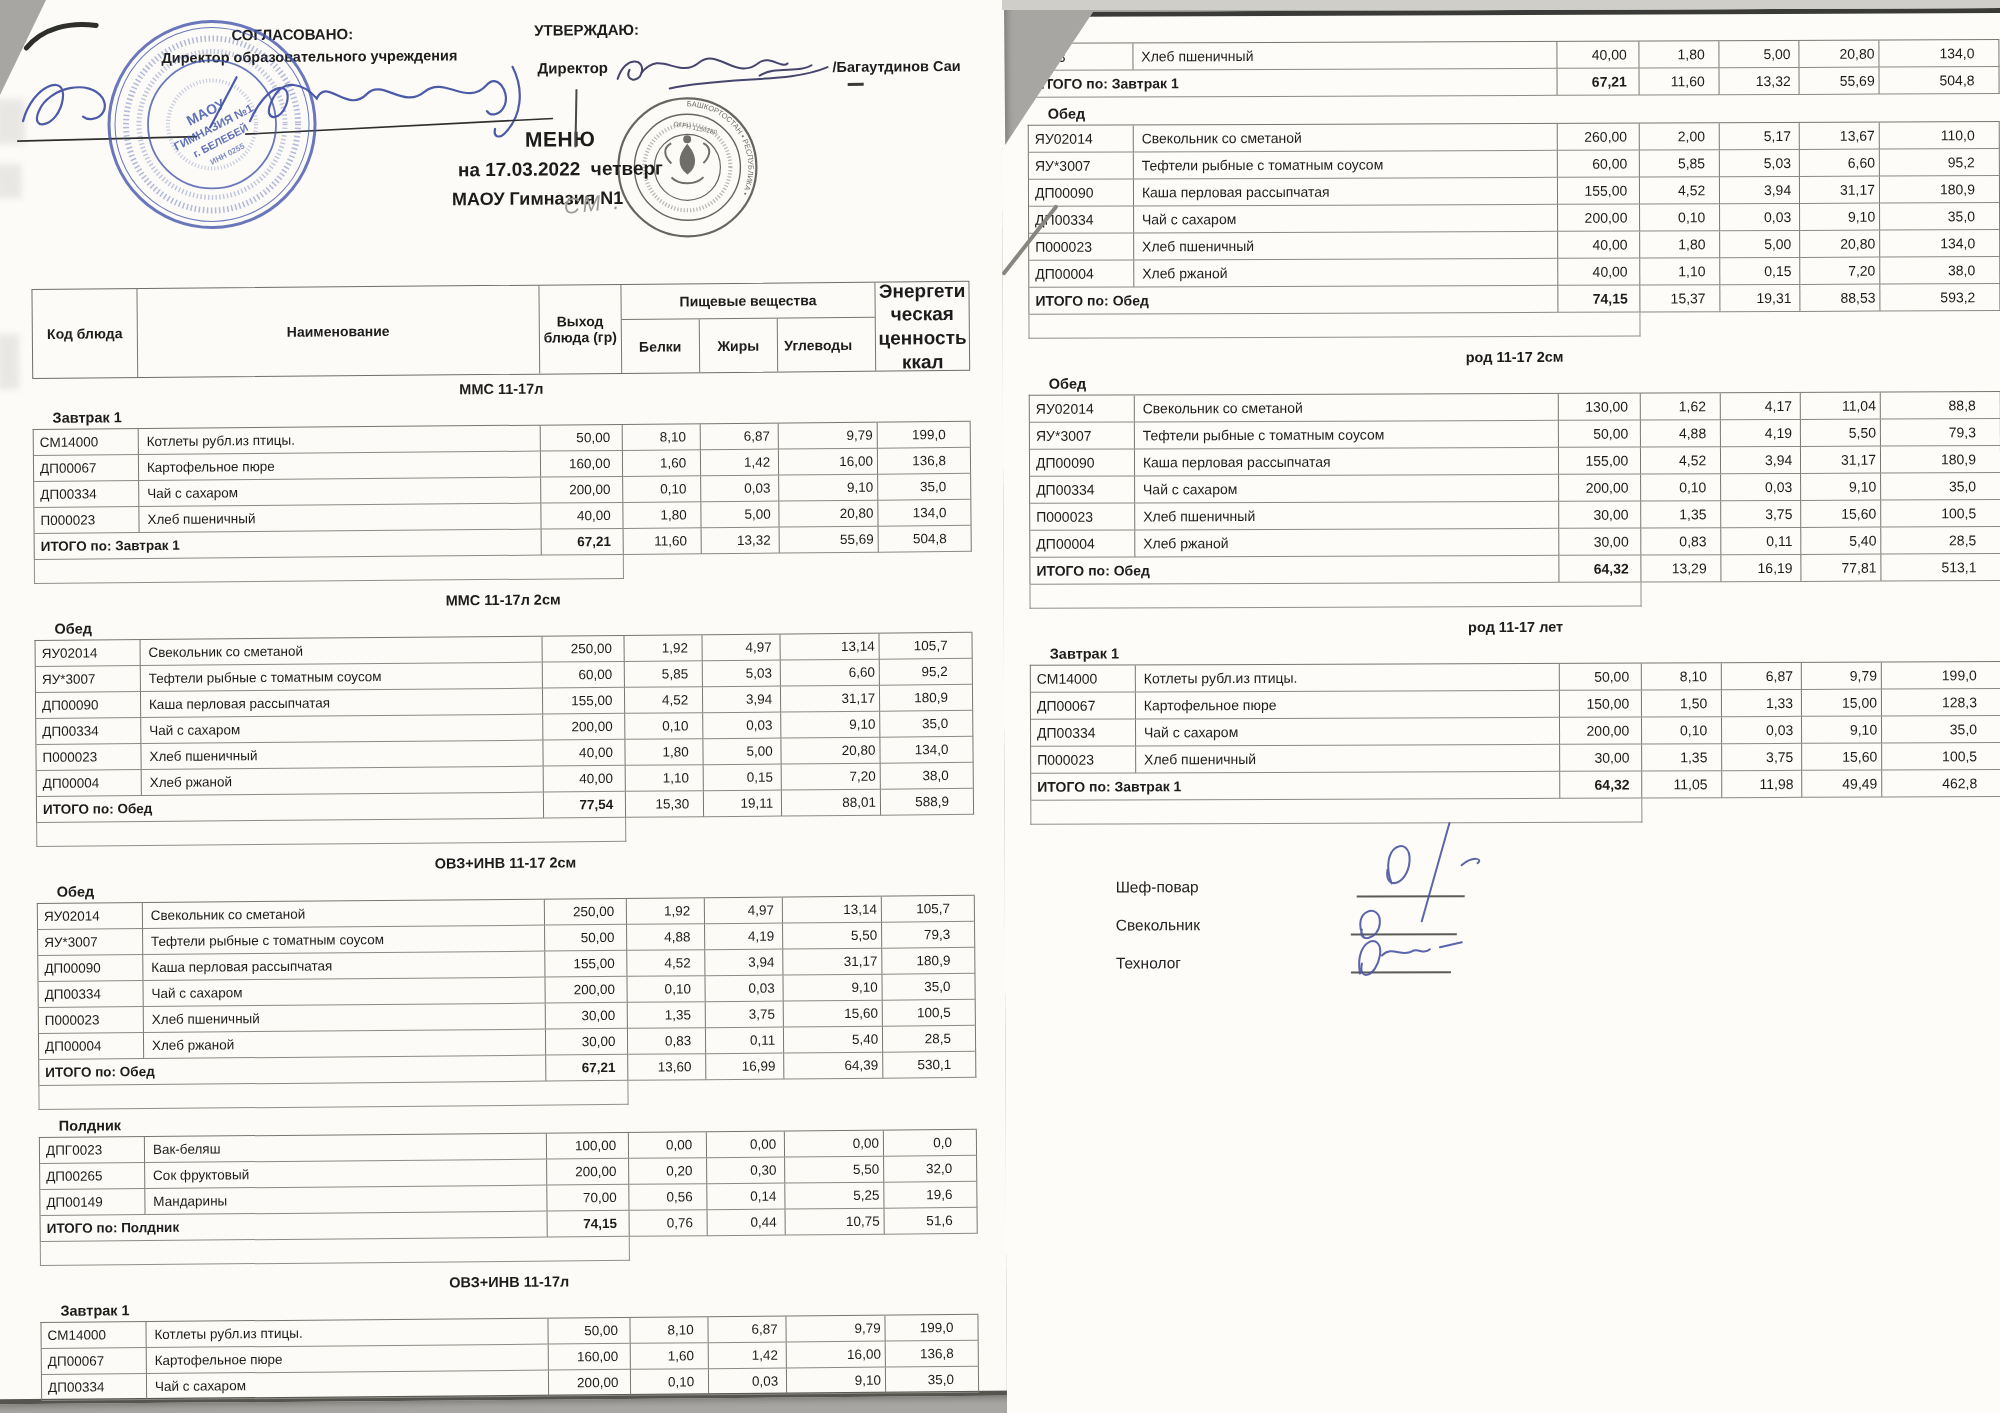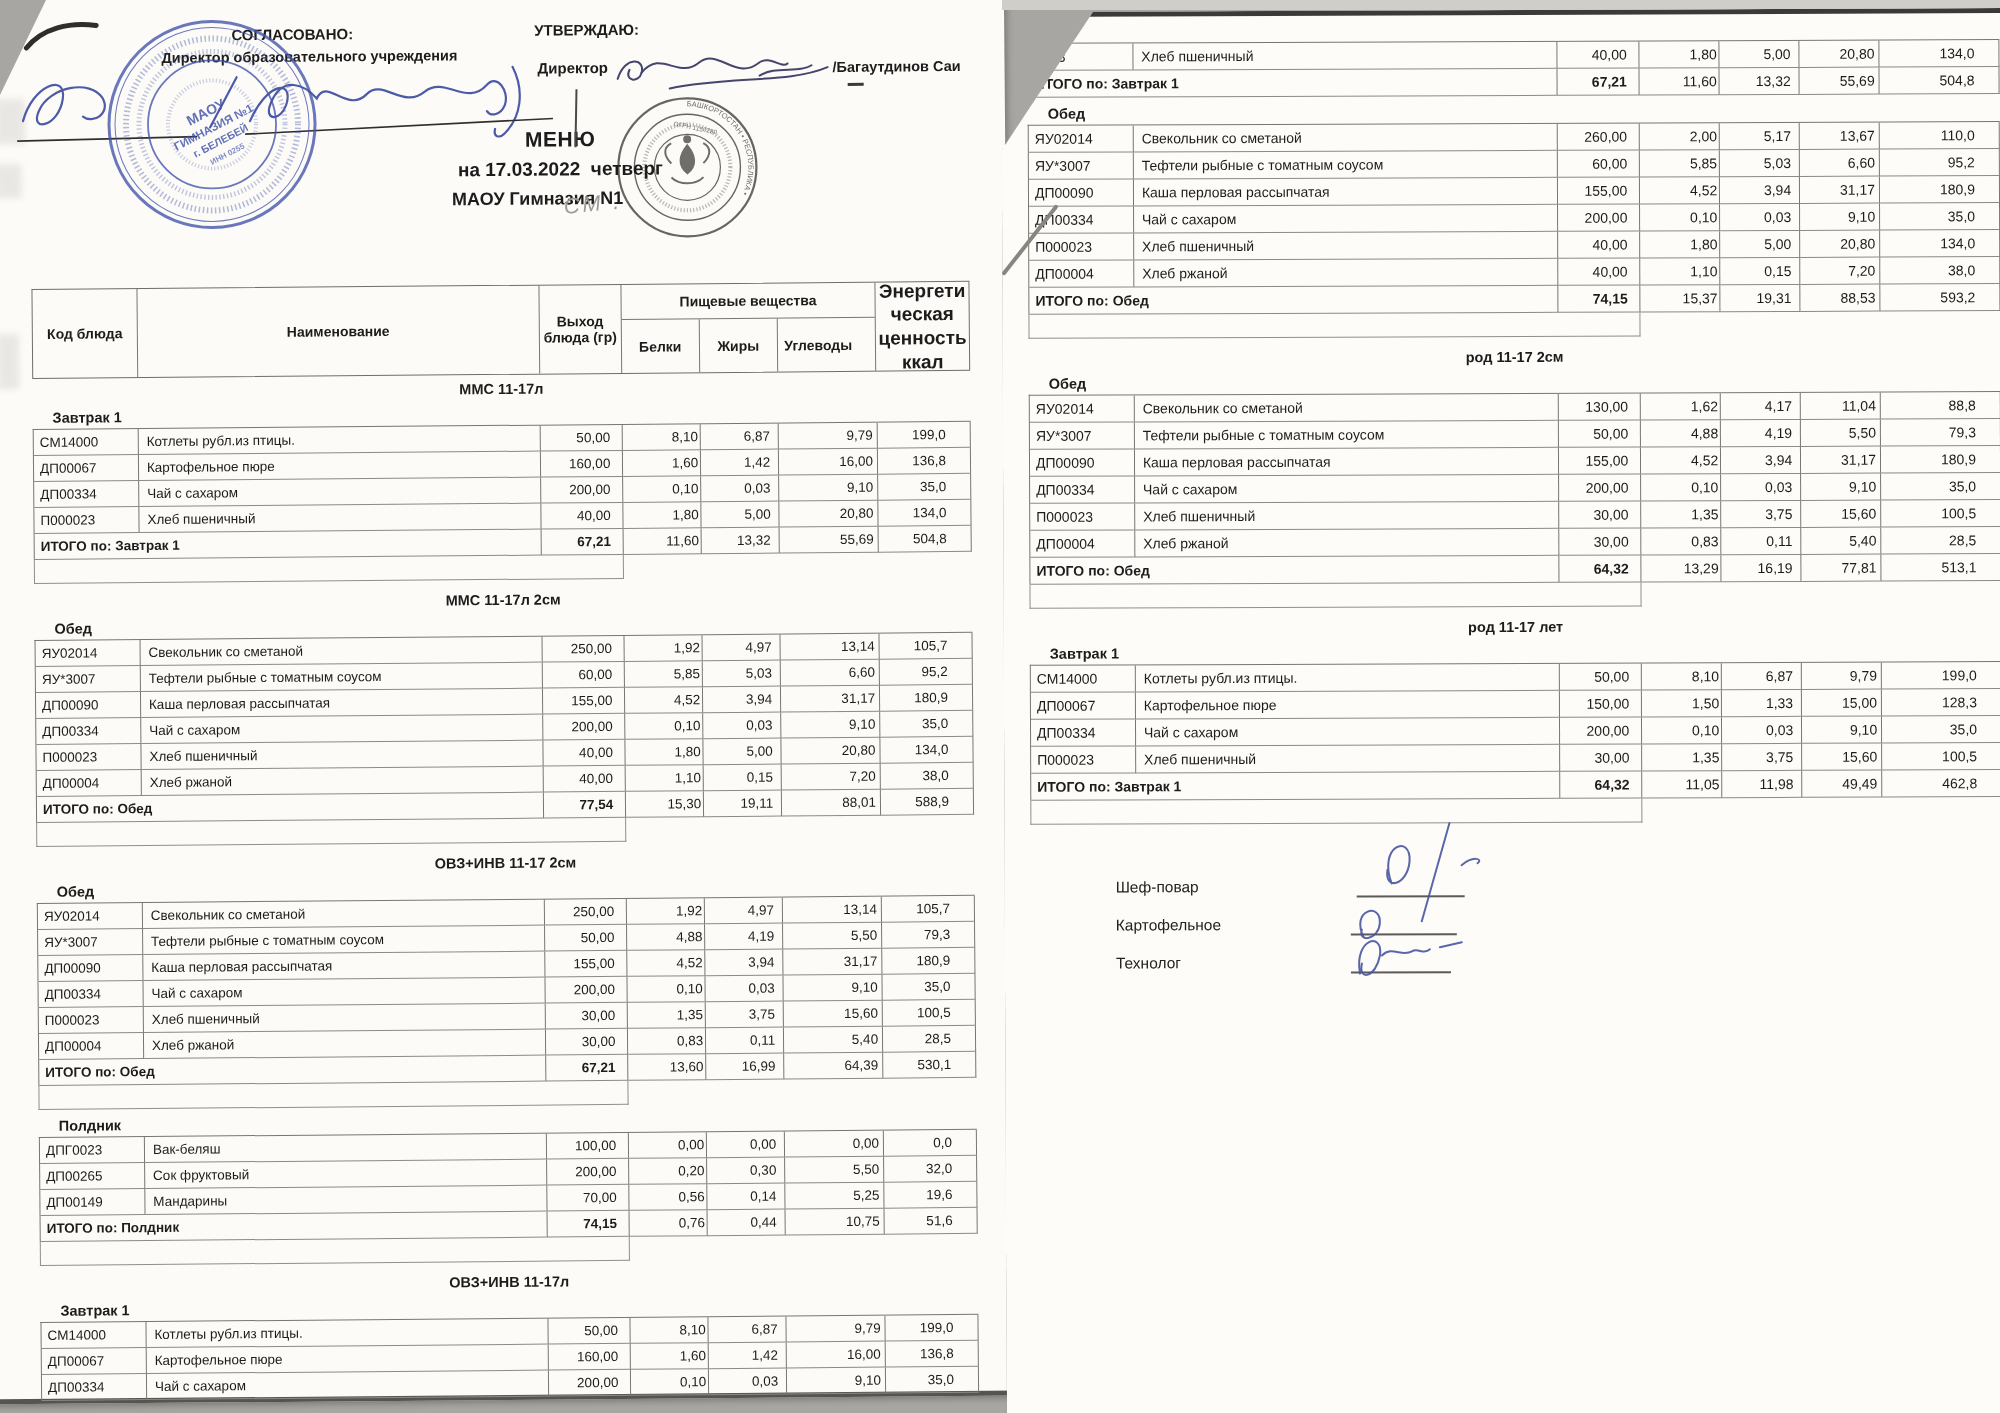--- a/index.html
+++ b/index.html
@@ -51,21 +51,21 @@
   #right-sections{position:absolute;left:26px;top:26px;width:972px}
   .band{text-align:center;font-weight:bold;font-size:14.5px;margin-top:12px;line-height:17px}
   .meal{font-weight:bold;font-size:14.5px;margin:8px 0 2px 20px;line-height:17px}
   .mtable{border-left:1.1px solid #77766f;border-top:1.1px solid #77766f}
   .trow{display:flex}
   #left-sections .trow{height:26px;font-size:13.5px}
   #right-sections .trow{height:27px;font-size:14px}
   .cell{display:flex;align-items:center;border-right:1.1px solid #77766f;border-bottom:1.1px solid #8b8a84;overflow:hidden}
   .c0{padding-left:6px}.c1{padding-left:8px}
   .c2,.c3,.c4,.c5,.c6{justify-content:flex-end}
-  .c2{padding-right:12px}.c3{padding-right:2px}.c4{padding-right:8px}.c5{padding-right:4px}.c6{padding-right:24px}
+  .c2{padding-right:12px}.c3{padding-right:14px}.c4{padding-right:8px}.c5{padding-right:4px}.c6{padding-right:24px}
   #left-sections .c0{width:105px}#left-sections .c1{width:403px}#left-sections .c2{width:82px}
   #left-sections .c3{width:78px}#left-sections .c4{width:78px}#left-sections .c5{width:99px}#left-sections .c6{width:93px}
   #right-sections .c0{width:105px}#right-sections .c1{width:425px}#right-sections .c2{width:82px}
   #right-sections .c3{width:80px}#right-sections .c4{width:80px}#right-sections .c5{width:80px}#right-sections .c6{width:120px}
   .clab{font-weight:bold;padding-left:6px}
   #left-sections .clab{width:508px}#right-sections .clab{width:530px}
   .total .c2{font-weight:bold}
   .trailer{height:24px;border:1.1px solid #908f89;border-top:none}
   #left-sections .trailer{width:590px}#right-sections .trailer{width:612px}
   
@@ -643,21 +643,21 @@
           <div class="cell c4">11,98</div>
           <div class="cell c5">49,49</div>
           <div class="cell c6">462,8</div>
         </div>
       </div>
       <div class="trailer"></div>
     </div>
 
   <div id="sig-block">
     <div class="sig-label" style="top:17px">Шеф-повар</div>
-    <div class="sig-label" style="top:55px">Картофельное</div>
+    <div class="sig-label" style="top:55px">Свекольник</div>
     <div class="sig-label" style="top:93px">Технолог</div>
     <div class="sig-line" style="left:352px;top:35px;width:108px"></div>
     <div class="sig-line" style="left:346px;top:73px;width:106px"></div>
     <div class="sig-line" style="left:346px;top:111px;width:100px"></div>
     <svg class="abs" style="left:295px;top:-55px" width="270" height="200" viewBox="0 0 270 200">
       <g stroke="#4a55a0" stroke-width="2" fill="none" stroke-linecap="round" opacity="0.9">
         <path d="M92,78 C 78,40 112,28 110,56 C 108,80 84,86 88,64"></path>
         <path d="M150,18 L122,116"></path>
         <path d="M162,60 C 174,50 184,54 178,58"></path>
         <path d="M64,132 C 50,104 82,96 80,118 C 79,134 58,138 62,124"></path>

